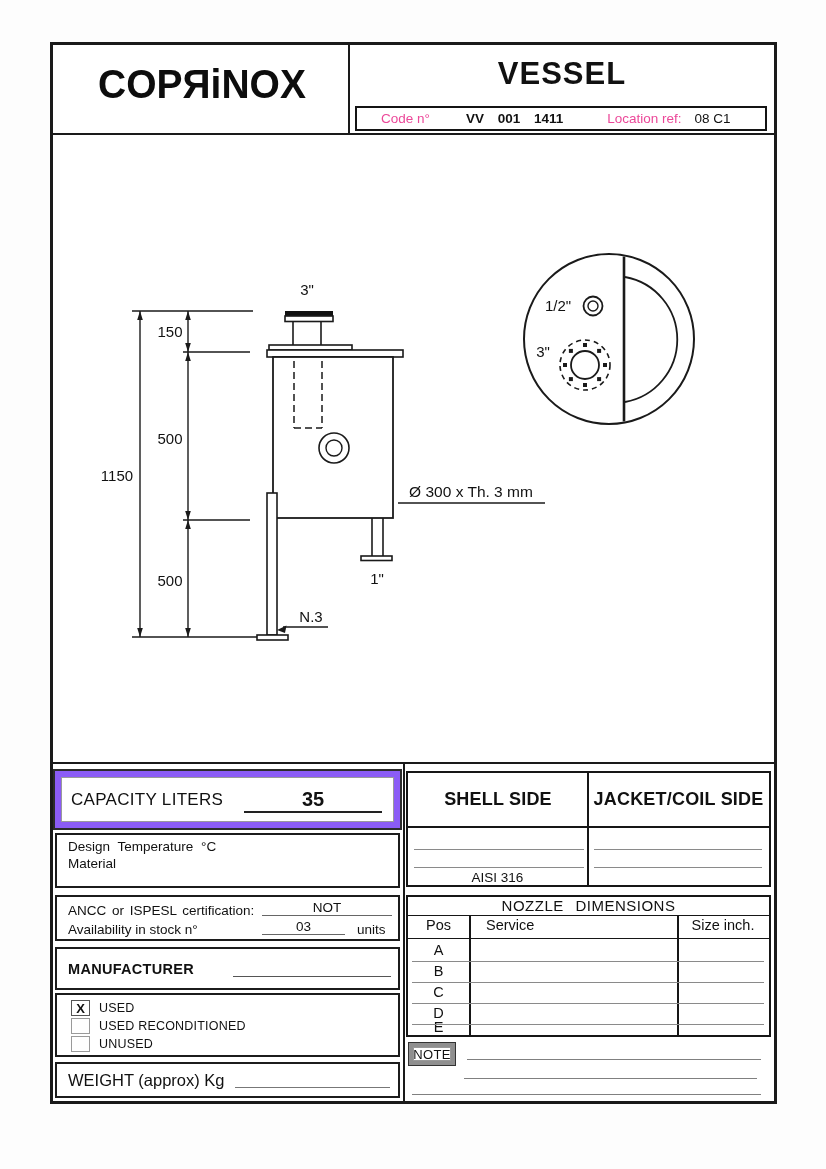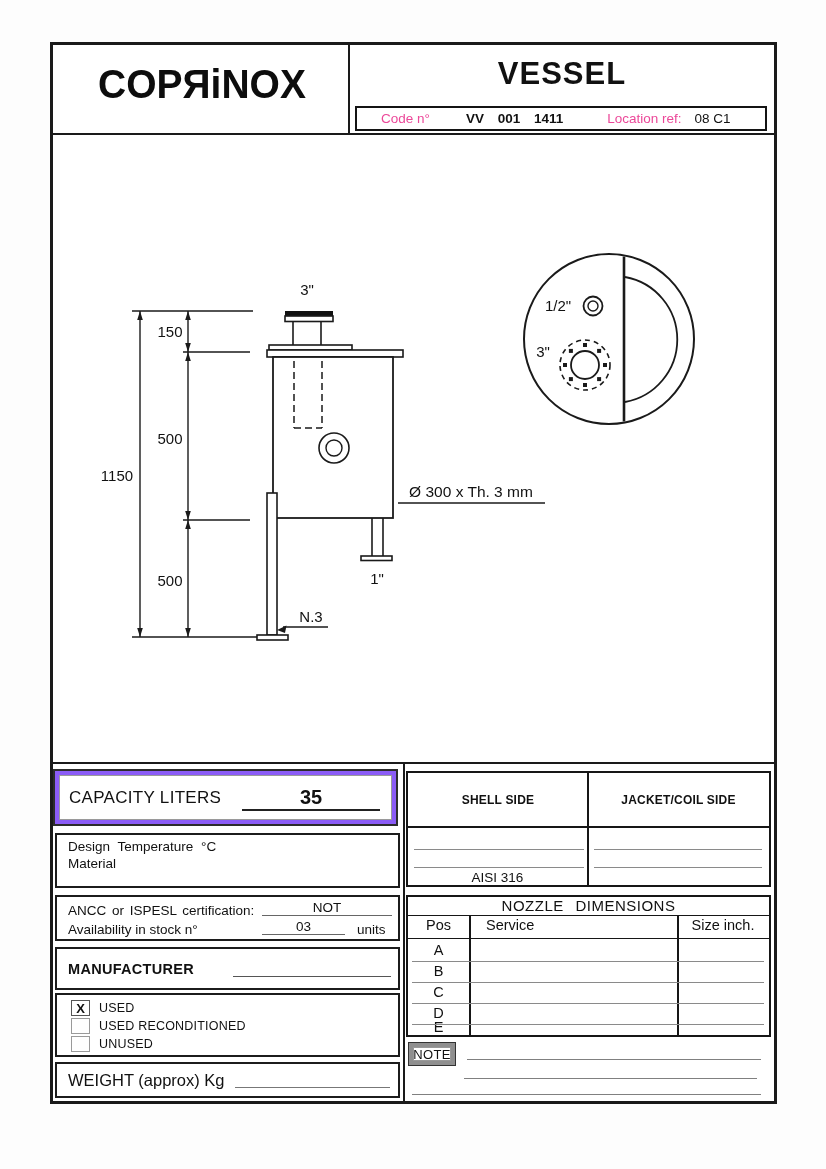--- a/index.html
+++ b/index.html
@@ -18,21 +18,21 @@
   .logo{left:62px;top:56px;width:280px;height:56px;display:flex;align-items:center;justify-content:center;
         font-size:39px;font-weight:bold;letter-spacing:0px;color:#0d0d0d;transform:scaleY(1.06);}
   .doc-title{left:352px;top:56px;width:420px;height:42px;text-align:center;
         font-size:31px;font-weight:bold;letter-spacing:1px;}
   .code-box{left:355px;top:106px;width:408px;height:21px;border:2px solid #141414;
         display:flex;align-items:center;font-size:13.5px;background:#fff;}
   .code-box .lbl{color:#ec4899;}
   .code-val{font-weight:bold;word-spacing:10px;}
 
   
-  .gray-frame{border:4px solid #8b5cf6;box-shadow:0 0 0 2px #2c2c2c, inset 0 0 0 1px #9a9a9a;background:#fff;}
+  .gray-frame{border:6px solid #8b5cf6;box-shadow:0 0 0 2px #2c2c2c, inset 0 0 0 1px #9a9a9a;background:#fff;}
   .blackbox{border:2px solid #1c1c1c;background:#fff;}
 
   .capacity-box{left:55px;top:771px;width:333px;height:45px;display:flex;align-items:center;}
   .capacity-label{font-size:17px;margin-left:10px;letter-spacing:.3px;}
   .capacity-value{margin-left:auto;margin-right:12px;width:138px;text-align:center;
         border-bottom:2px solid #222;font-size:20px;font-weight:bold;line-height:24px;}
 
   .design-box{left:55px;top:833px;width:341px;height:51px;font-size:13.5px;line-height:15.5px;}
   .design-box div{margin-left:11px;word-spacing:4px;margin-top:1.5px;}
   .design-box div:first-child{margin-top:4px;}
@@ -56,21 +56,21 @@
   .cond-label{margin-left:9px;font-size:12.5px;letter-spacing:.2px;}
 
   .weight-box{left:55px;top:1062px;width:341px;height:32px;display:flex;align-items:center;}
   .weight-label{font-size:16.5px;margin-left:11px;}
   .weight-line{margin-left:auto;margin-right:8px;width:155px;border-top:1.5px solid #777;height:0;margin-top:14px;}
 
   
   .sides-box{left:406px;top:771px;width:361px;height:112px;border:2.5px solid #161616;background:#fff;}
   .sides-divider{position:absolute;left:179px;top:0;bottom:0;width:2px;background:#161616;}
   .sides-header{display:flex;height:53px;border-bottom:2px solid #161616;}
-  .sides-header .cell{display:flex;align-items:center;justify-content:center;font-weight:bold;font-size:12px;letter-spacing:.2px;}
+  .sides-header .cell{display:flex;align-items:center;justify-content:center;font-weight:bold;font-size:18px;letter-spacing:.2px;}
   .sides-header .c1{width:180px;}
   .sides-header .c2{flex:1;}
   .rule{position:absolute;border-top:1.5px solid #8a8a8a;}
   .aisi{position:absolute;left:0;top:97px;width:179px;text-align:center;font-size:13.5px;}
 
   .nozzle-box{left:406px;top:895px;width:361px;height:138px;border:2.5px solid #161616;background:#fff;}
   .nozzle-title{height:18px;border-bottom:1.5px solid #161616;text-align:center;font-size:15px;
         letter-spacing:.5px;word-spacing:7px;line-height:18px;}
   .nozzle-header{position:absolute;left:0;top:20px;width:100%;height:21px;border-bottom:1.5px solid #161616;
         display:flex;font-size:14.5px;}

